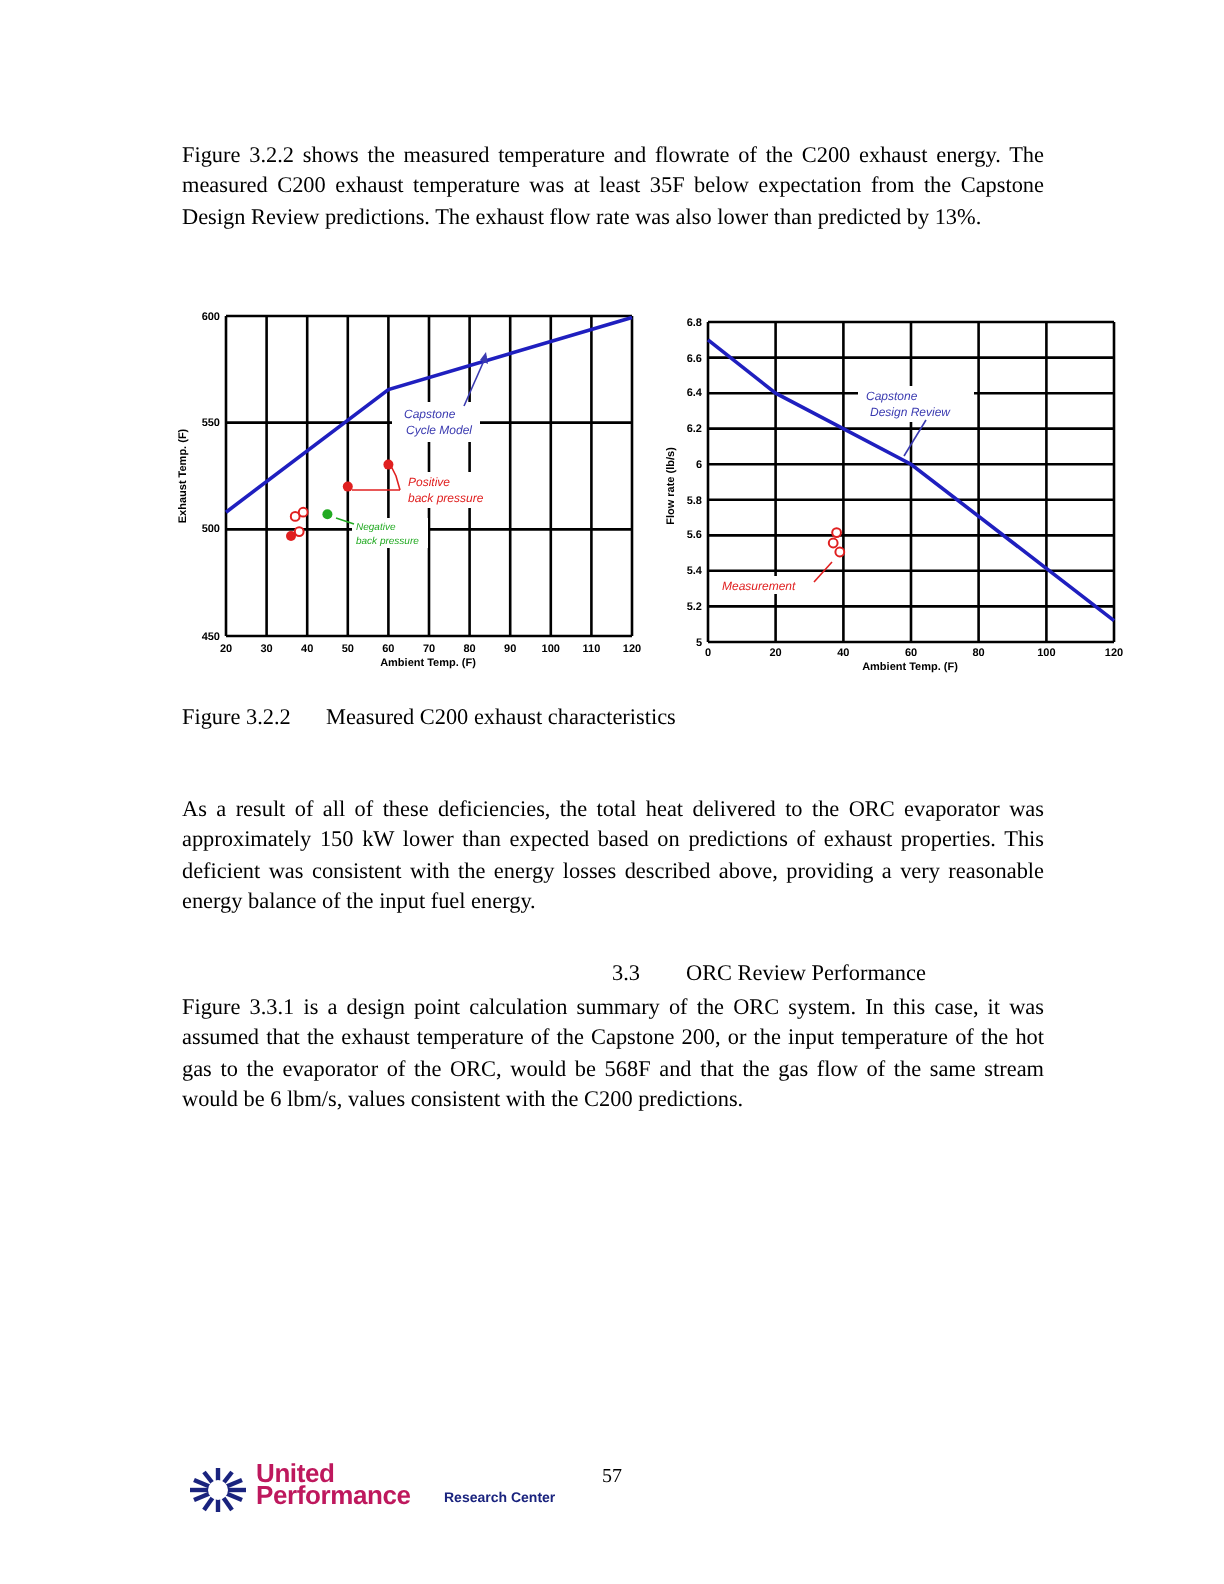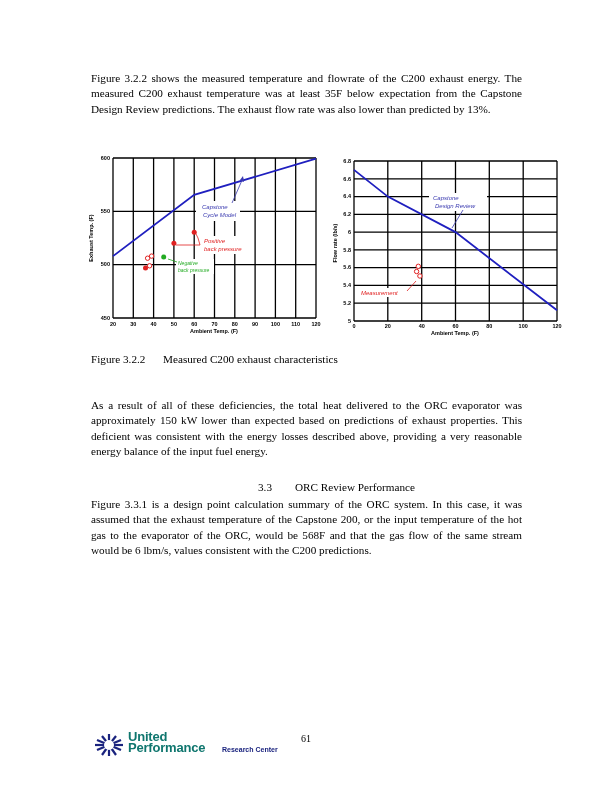--- a/index.html
+++ b/index.html
@@ -1,26 +1,26 @@
 <!DOCTYPE html>
 <html><head>
 <meta charset="utf-8">
 <style>
   html, body { margin:0; padding:0; background:#fff; }
   body { width:612px; height:792px; position:relative; overflow:hidden; font-family:"Liberation Serif", serif; color:#000; }
   .para { position:absolute; left:91px; width:431px; font-size:11.2px; line-height:15.4px; text-align:justify; margin:0; }
   .caption { position:absolute; left:91px; top:353px; font-size:11.2px; font-weight:normal; }
   .caption .num { display:inline-block; width:72px; }
   .heading { position:absolute; left:258px; top:481px; font-size:11.2px; }
-  .heading .num { display:inline-block; width:37px; }
+  .heading .num { display:inline-block; width:37px;margin-left:48px; }
   .chart { position:absolute; }
   .ax { font-family:"Liberation Sans", sans-serif; font-size:5.5px; font-weight:bold; fill:#000; }
   .anno { font-family:"Liberation Sans", sans-serif; font-size:6px; font-style:italic; }
   .footer-logo { position:absolute; left:92px; top:733px; }
-  .brand { position:absolute; left:128px; top:731px; font-family:"Liberation Sans", sans-serif; font-weight:bold; color:#0f766e; font-size:13px; line-height:11px; letter-spacing:-0.2px; }
+  .brand { position:absolute; left:128px; top:731px; font-family:"Liberation Sans", sans-serif; font-weight:bold; color:#be185d; font-size:13px; line-height:11px; letter-spacing:-0.2px; }
   .rc { position:absolute; left:222px; top:746px; font-family:"Liberation Sans", sans-serif; font-weight:bold; color:#1a237e; font-size:7px; }
   .pagenum { position:absolute; left:301px; top:733px; font-size:10px; }
 </style>
 </head>
 <body>
 
 <p class="para" style="top:71px;">Figure 3.2.2 shows the measured temperature and flowrate of the C200 exhaust energy. The measured C200 exhaust temperature was at least 35F below expectation from the Capstone Design Review predictions.  The exhaust flow rate was also lower than predicted by 13%.</p>
 
 <svg class="chart" style="left:80px; top:150px;" width="245" height="190" viewBox="80 150 245 190">
   <g stroke="#000" stroke-width="1.3">
@@ -170,13 +170,13 @@
     <line x1="17" y1="12" x2="5" y2="7"></line>
       <line x1="17" y1="12" x2="10" y2="3"></line>
   </g>
   <circle cx="17" cy="12" r="5" fill="#fff"></circle>
 </svg>
 <div class="brand">
   <div>United</div>
   <div>Performance</div>
 </div>
 <div class="rc">Research Center</div>
-<div class="pagenum">61</div>
+<div class="pagenum">57</div>
 
 </body></html>

